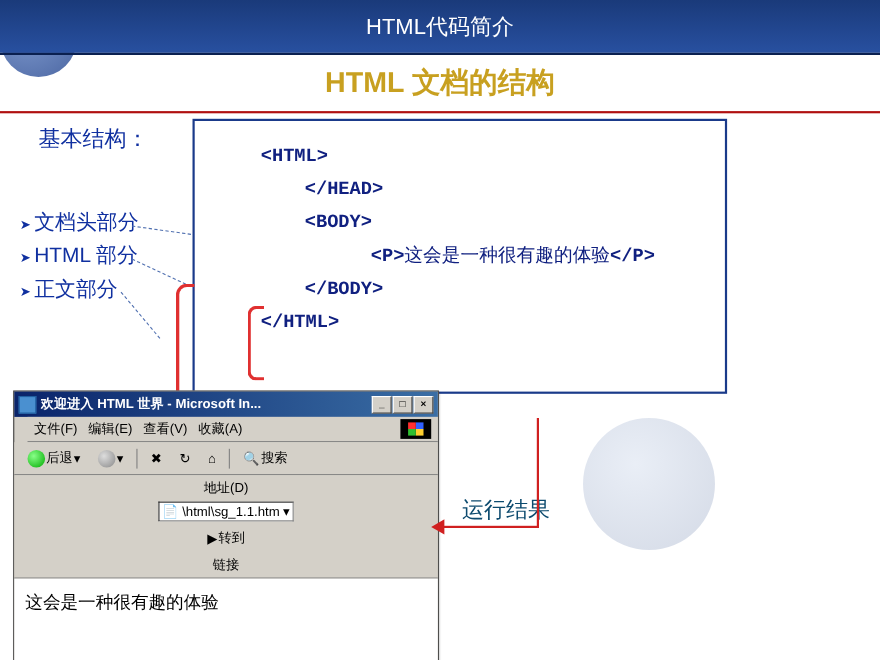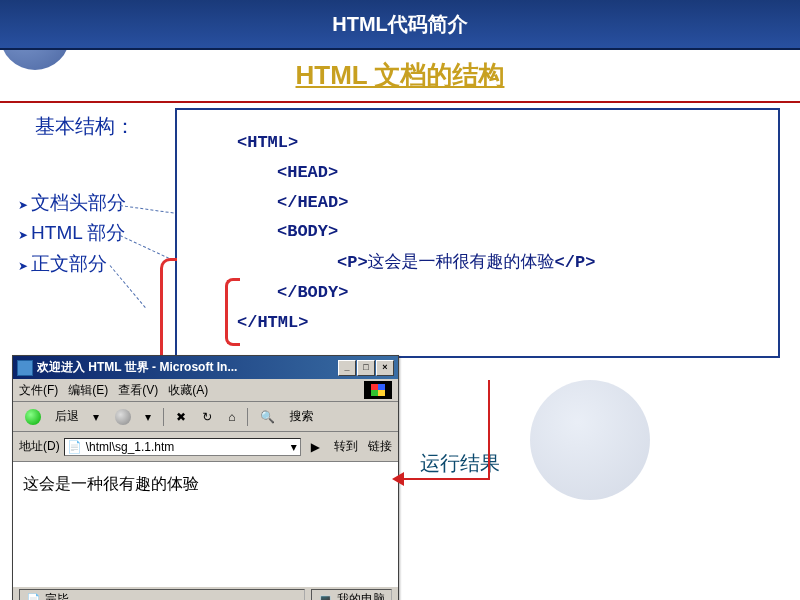--- a/index.html
+++ b/index.html
@@ -13,42 +13,41 @@
     overflow: hidden;
   }
   .header-band {
     background: linear-gradient(to bottom, #1a3a7a, #2850a0);
     color: #fff;
     height: 48px;
     display: flex;
     align-items: center;
     justify-content: center;
     font-size: 20px;
-    font-weight: bold;
+    font-weight: normal;
     border-bottom: 2px solid #0a2050;
     position: relative;
   }
   .globe {
     position: absolute;
     left: 0;
     top: 0;
     width: 70px;
     height: 70px;
     background: radial-gradient(circle at 35% 35%, #6a8ac8, #2a4a90);
     border-radius: 50%;
     opacity: 0.85;
   }
   .subtitle {
     text-align: center;
     color: #c8a020;
     font-size: 26px;
     font-weight: bold;
     padding: 8px 18px;
     border-bottom: 2px solid #b01010;
-    text-decoration: underline;
   }
   .content {
     position: relative;
     padding-top: 10px;
   }
   .basic-label {
     position: absolute;
     left: 35px;
     top: 10px;
     color: #1030a0;
@@ -65,21 +64,21 @@
   .bullets div::before {
     content: "➤";
     font-size: 12px;
     margin-right: 3px;
     color: #1030a0;
   }
   .code-box {
     position: absolute;
     left: 175px;
     top: 5px;
-    width: 605px;
+    width: 486px;
     height: 250px;
     border: 2px solid #1a3a8a;
     background: #fff;
     padding: 18px 10px 10px 60px;
     box-sizing: border-box;
     font-family: "Courier New", monospace;
     font-size: 17px;
     font-weight: bold;
     color: #102080;
     line-height: 1.75;
@@ -158,20 +157,21 @@
     border: 1px solid #fff; border-right-color:#404040; border-bottom-color:#404040;
     font-size: 9px; text-align: center; line-height: 12px; color:#000;
   }
   .ie-menubar {
     background: #d4d0c8;
     padding: 2px 6px;
     border-bottom: 1px solid #808080;
     display: flex;
     gap: 10px;
     align-items: center;
+    margin-left: 12px;
   }
   .win-flag {
     margin-left: auto;
     width: 28px; height: 18px;
     background: #000;
     display:flex; align-items:center; justify-content:center;
     font-size:10px;
   }
   .win-flag::before {
     content:"";
@@ -182,33 +182,33 @@
   }
   .ie-toolbar {
     background: #d4d0c8;
     padding: 3px 6px;
     border-bottom: 1px solid #808080;
     display: flex;
     gap: 4px;
     align-items: center;
   }
   .tb-btn {
-    display:inline-flex; align-items:center; gap:14px;
+    display:inline-flex; align-items:center; gap:1px;
     padding: 2px 5px;
     border: 1px solid transparent;
   }
   .tb-sep { width:1px; height:18px; background:#808080; margin:0 2px;}
   .circ { width:16px;height:16px;border-radius:50%;display:inline-block;}
   .circ.green{background:radial-gradient(circle at 35% 35%,#8f8,#0a0);}
   .circ.grey{background:radial-gradient(circle at 35% 35%,#ddd,#888);}
   .ie-addr {
     background:#d4d0c8;
     padding: 3px 6px;
     border-bottom: 1px solid #808080;
-    display:flex; align-items:center; gap:4px;
+    display:flex; align-items:center; gap:4px;flex-direction:column;
   }
   .addr-input {
     flex:1; background:#fff; border:1px inset #808080;
     padding:1px 3px; display:flex; align-items:center; gap:3px;
     font-size:12px; white-space:nowrap; overflow:hidden;
   }
   .ie-content {
     background:#fff; height:100px; padding:12px 10px;
     font-size:16px; color:#000; font-family: SimSun, serif;
   }
@@ -274,21 +274,20 @@
     <div>HTML 部分</div>
     <div>正文部分</div>
   </div>
 
   <div class="dashes" style="left:120px; top:102px; width:95px; transform:rotate(8deg);"></div>
   <div class="dashes" style="left:120px; top:132px; width:100px; transform:rotate(25deg);"></div>
   <div class="dashes" style="left:110px; top:162px; width:55px; transform:rotate(50deg);"></div>
 
   <div class="code-box">
     <div class="l1">&lt;HTML&gt;</div>
-    <div class="l2">&lt;HEAD&gt;</div>
     <div class="l2">&lt;/HEAD&gt;</div>
     <div class="l2">&lt;BODY&gt;</div>
     <div class="l3">
       <span>&lt;P&gt;</span><span class="cn">这会是一种很有趣的体验</span><span>&lt;/P&gt;</span>
     </div>
     <div class="l2">&lt;/BODY&gt;</div>
     <div class="l1">&lt;/HTML&gt;</div>
   </div>
 
   <div class="brace-red-big"></div>

